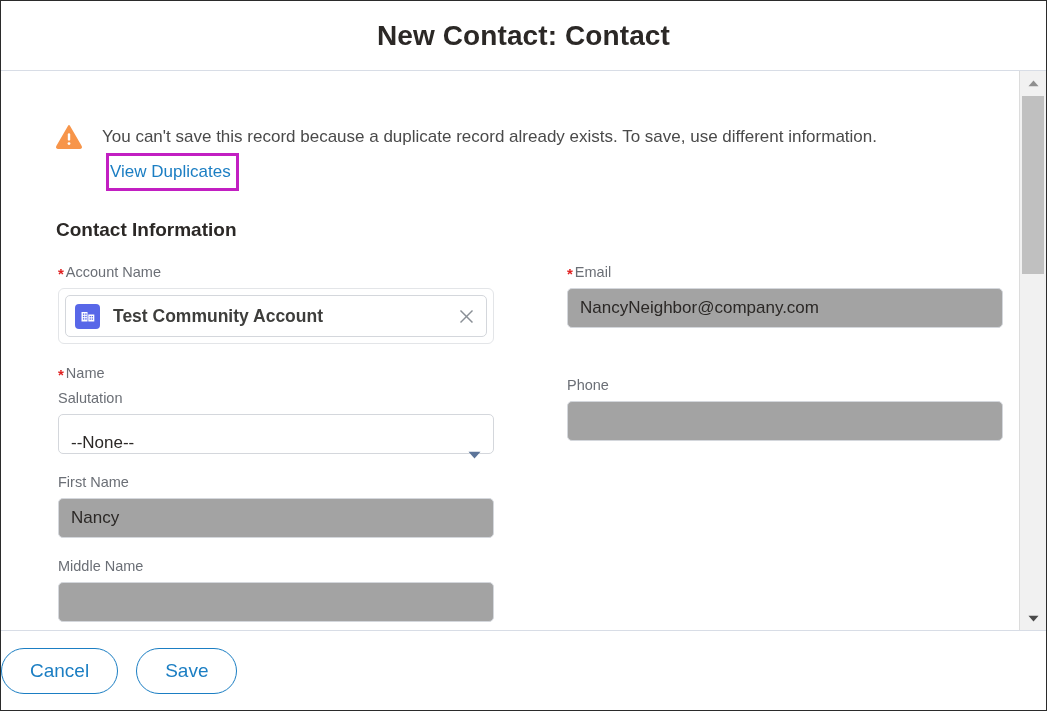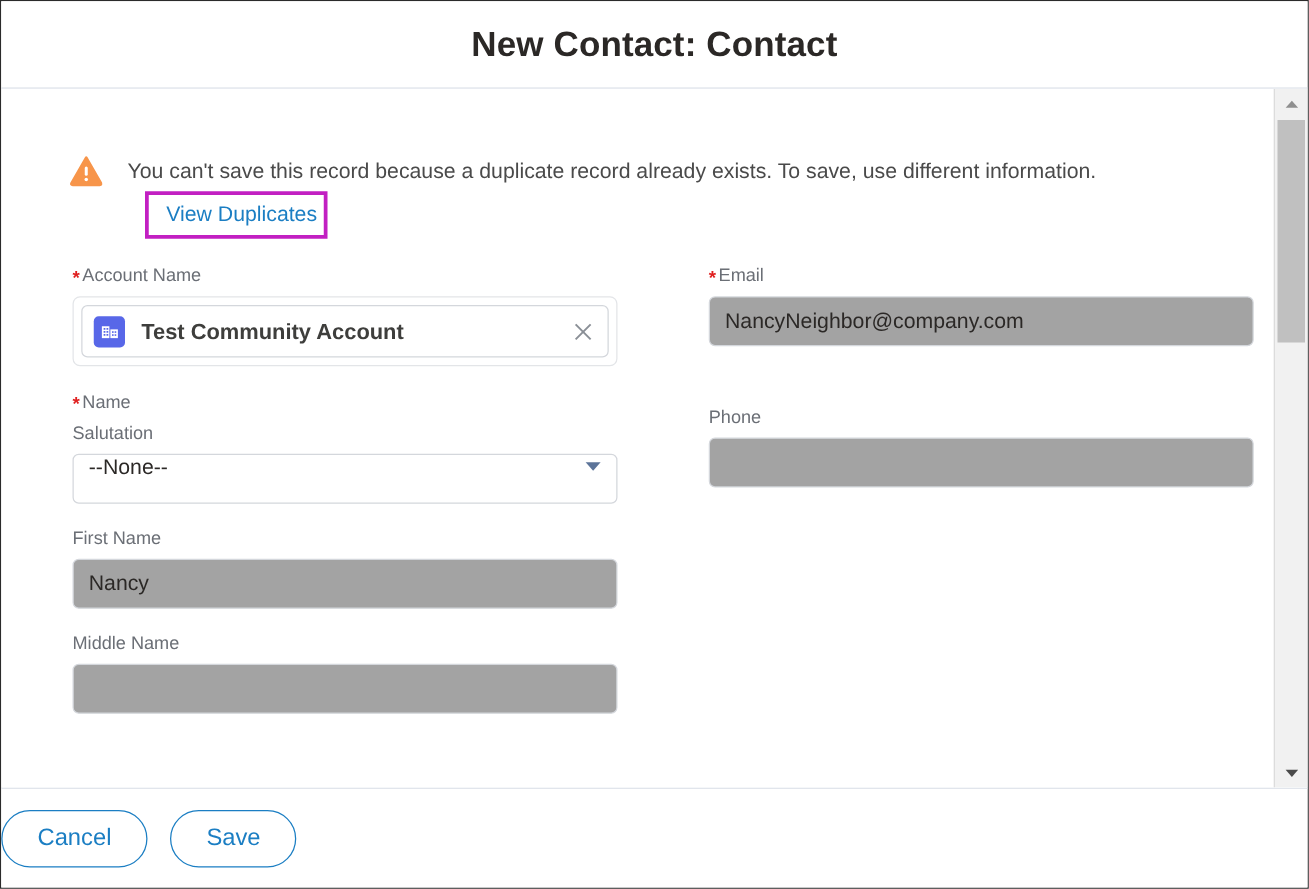--- a/index.html
+++ b/index.html
@@ -75,22 +75,22 @@
   .warn-text {
     margin-left: 20px;
     font-size: 17px;
     line-height: 31px;
     color: #4a4a4a;
     max-width: 845px;
   }
   .dup-wrap {
     display: inline-block;
     border: 3px solid #c21fc2;
-    padding: 0px 5px 1px 14px;
-    margin-left: 14px;
+    padding: 0px 5px 1px 1px;
+    margin-left: 4px;
     position: relative;
     top: 1px;
   }
   .dup-link {
     color: #1b7ec3;
     text-decoration: none;
     font-size: 17px;
     cursor: pointer;
   }
 
@@ -200,21 +200,21 @@
 
   
   .f-select {
     box-sizing: border-box;
     width: 436px;
     height: 40px;
     border: 1px solid #d4d7dc;
     border-radius: 5px;
     background: #ffffff;
     display: flex;
-    align-items: flex-start;
+    align-items: flex-end;
     padding: 0 12px;
     cursor: pointer;
   }
   .select-val {
     flex: 1;
     font-size: 17px;
     color: #2b2826;
   }
   .caret {
     width: 13px;
@@ -314,20 +314,21 @@
             <path d="M13 2.2 L24.6 22.4 Q25.4 23.8 23.8 23.8 L2.2 23.8 Q0.6 23.8 1.4 22.4 Z" fill="#f7954a" stroke="#f7954a" stroke-width="2.2" stroke-linejoin="round"></path>
             <rect x="11.8" y="9.2" width="2.4" height="7.4" rx="1.2" fill="#ffffff"></rect>
             <circle cx="13" cy="19.6" r="1.4" fill="#ffffff"></circle>
           </svg>
         </div>
         <div class="warn-text">
           <span>You can't save this record because a duplicate record already exists. To save, use different information.</span><span class="dup-wrap"><a class="dup-link" href="#">View Duplicates</a></span>
         </div>
       </div>
 
+      <div class="section-heading">Contact Information</div>
 
       <div class="form-grid">
 
         <div class="col col-left">
 
           <div class="field">
             <label class="f-label"><span class="req">*</span><span>Account Name</span></label>
             <div class="lookup-outer">
               <div class="lookup-inner">
                 <span class="acct-icon">

